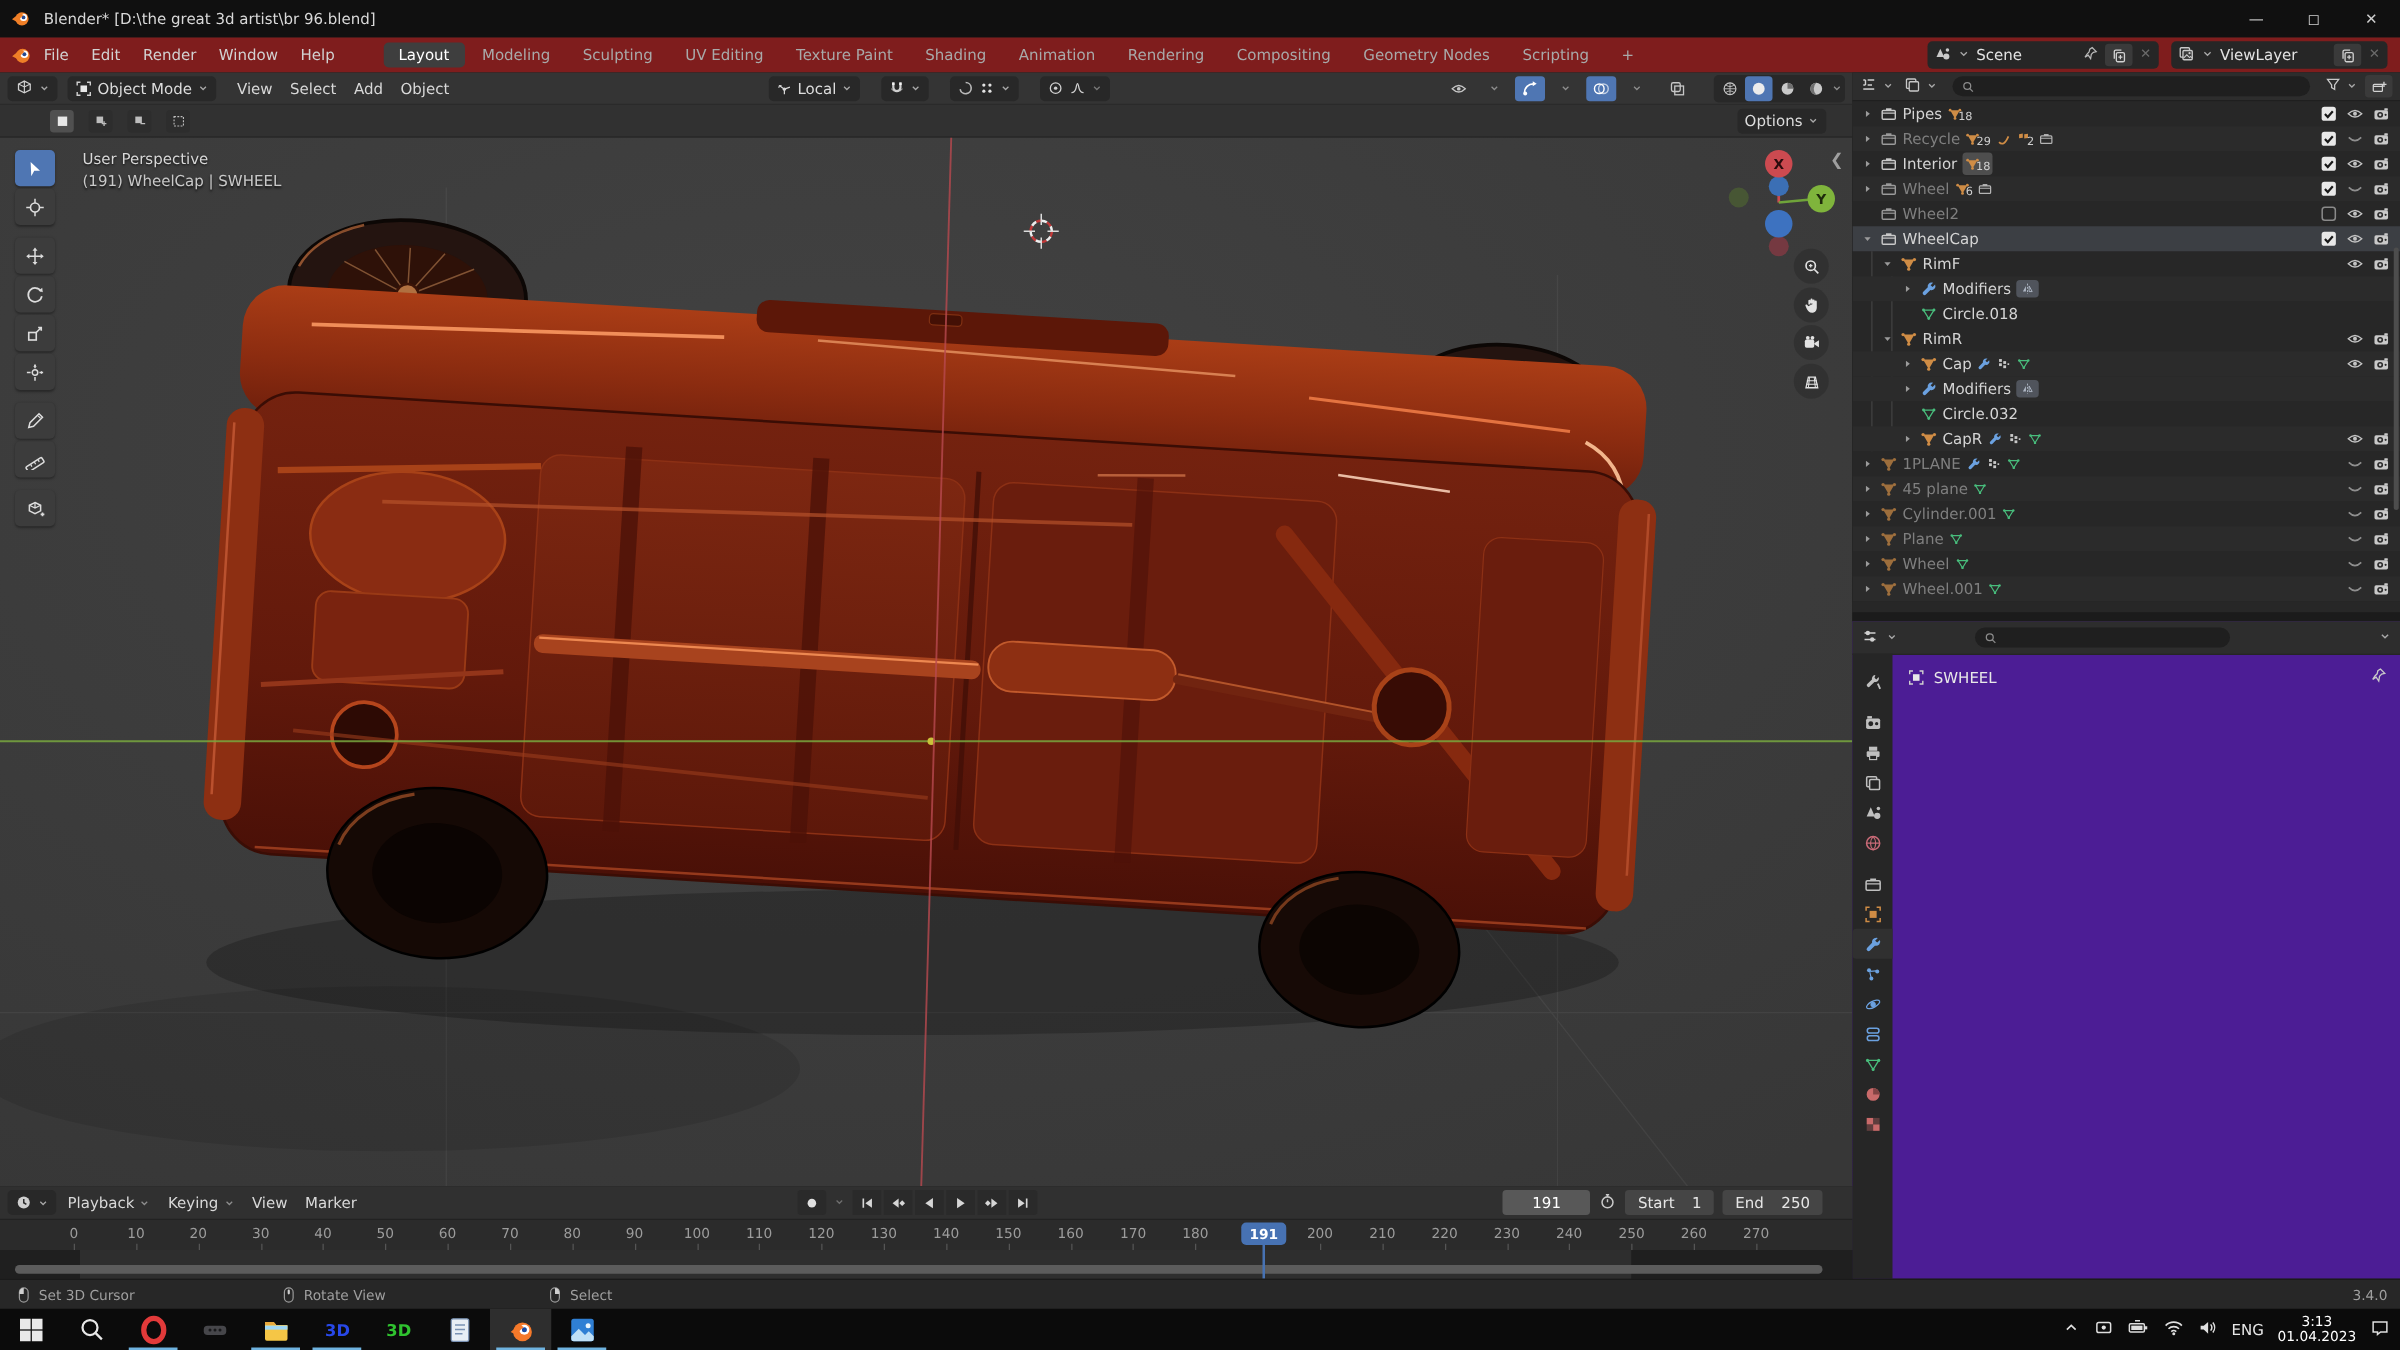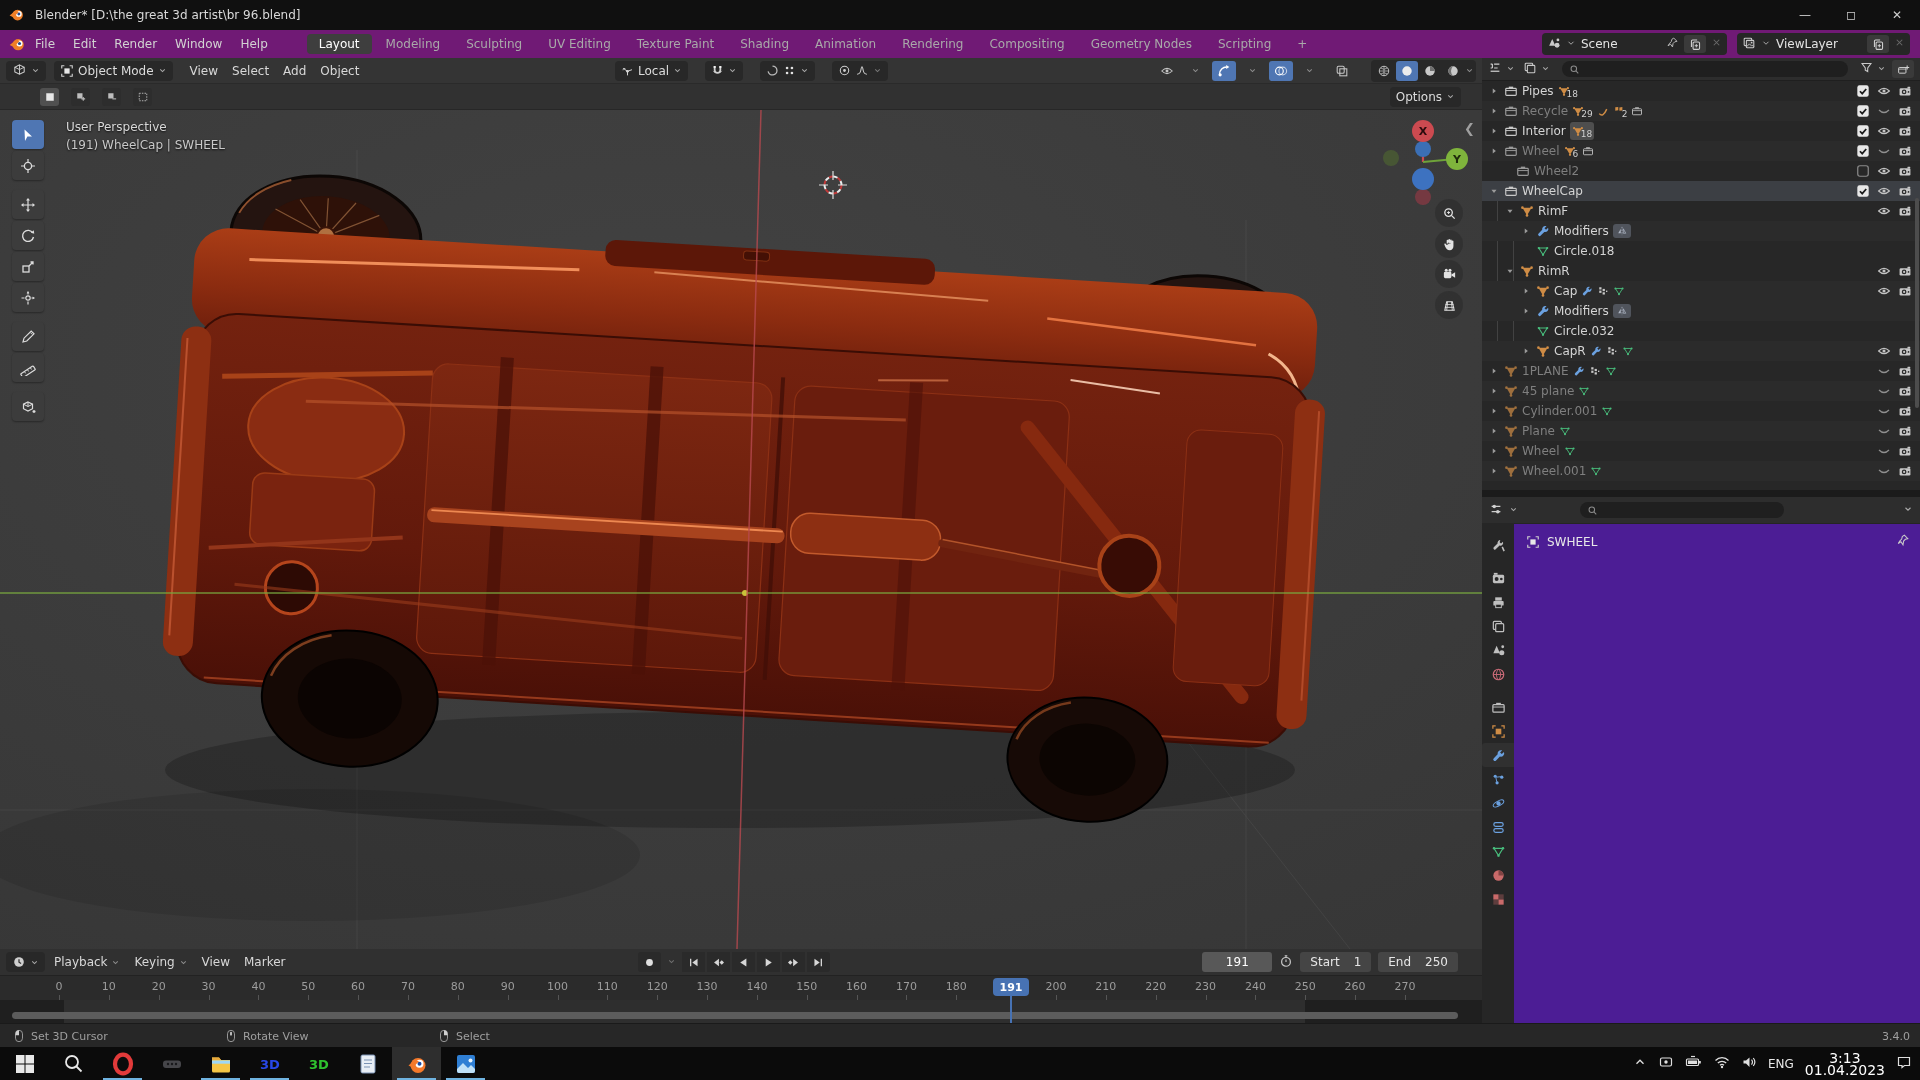--- a/index.html
+++ b/index.html
@@ -10,21 +10,21 @@
   .flex{display:flex;align-items:center;}
   .ic{display:inline-block;vertical-align:middle;flex:none;}
   .spacer{flex:1;}
 
   
   .titlebar{left:0;top:0;width:1920px;height:30px;background:#101010;display:flex;align-items:center;}
   .titlebar .title-text{margin-left:10px;color:#d9d9d9;font-size:12px;}
   .win-controls{margin-left:auto;display:flex;height:30px;}
   .win-btn{width:46px;height:30px;display:flex;align-items:center;justify-content:center;color:#cfcfcf;font-size:12px;}
   
-  .menubar{left:0;top:30px;width:1920px;height:28px;background:#701a75;display:flex;align-items:center;border-bottom:1px solid #151515;}
+  .menubar{left:0;top:30px;width:1920px;height:28px;background:#7f1d1d;display:flex;align-items:center;border-bottom:1px solid #151515;}
   .menu-item{padding:0 9px;color:#d2d2d2;height:22px;display:flex;align-items:center;border-radius:4px;}
   .ws-tabs{display:flex;gap:2px;margin-left:30px;}
   .ws-tab{padding:3px 12px;border-radius:4px;color:#a9a9a9;}
   .ws-tab.active{background:#3e3e3e;color:#fff;}
   .databox{display:flex;align-items:center;background:#262626;border-radius:4px;height:22px;padding:0 5px;gap:5px;margin-right:10px;}
   .databox .lbl{color:#e3e3e3;}
   .subbtn{background:#3a3a3a;border-radius:3px;width:22px;height:18px;display:flex;align-items:center;justify-content:center;}
   .dim{opacity:.4;}
 
   
@@ -102,21 +102,21 @@
   .statusbar{left:0;top:1023px;width:1920px;height:24px;background:#272727;border-top:1px solid #1a1a1a;}
   .st-item{position:absolute;top:0;height:24px;display:flex;align-items:center;gap:5px;color:#9f9f9f;font-size:11px;}
   .st-version{position:absolute;right:10px;top:0;height:24px;display:flex;align-items:center;color:#9f9f9f;font-size:11px;}
 
   
   .taskbar{left:0;top:1047px;width:1920px;height:33px;background:#0b0b0b;display:flex;}
   .tb-slot{width:49px;height:33px;display:flex;align-items:center;justify-content:center;position:relative;}
   .tb-slot.active{background:#2e2e2e;}
   .tb-underline{position:absolute;bottom:0;left:5px;right:5px;height:2px;background:#6fb3e0;}
   .tray{margin-left:auto;display:flex;align-items:center;gap:11px;padding-right:8px;color:#e8e8e8;}
-  .tray-clock{text-align:center;font-size:14px;line-height:12px;color:#fff;}
+  .tray-clock{text-align:center;font-size:11px;line-height:12px;color:#fff;}
 </style>
 </head>
 <body>
 
 <div id="root">
 
   <div class="titlebar abs">
     <span class="ic" style="margin-left:8px">
       <svg width="17" height="17" viewBox="0 0 16 16">
           <circle cx="9" cy="9.5" r="5" fill="#ef7f27"></circle>
@@ -822,21 +822,21 @@
               </svg></span>
             <span class="ic"><svg class="ic" style="width:14px;height:14px;color:#c9c9c9" viewBox="0 0 16 16">
                 <rect x="1.8" y="4.8" width="12.4" height="8.4" rx="1.5" fill="currentColor"></rect>
                 <circle cx="7" cy="9" r="2.7" fill="#2b2b2b"></circle>
                 <circle cx="7" cy="9" r="1.2" fill="currentColor"></circle>
                 <rect x="10.8" y="3" width="3.2" height="2" rx="0.5" fill="currentColor"></rect>
                 <circle cx="12" cy="9" r="1" fill="#2b2b2b"></circle>
               </svg></span>
           </span>
         </div>
-        <div class="ol-row dimrow" style="padding-left: 6px; margin-left: 12px;">
+        <div class="ol-row dimrow" style="padding-left: 6px;">
           <span class="ol-arrow"></span>
           <span class="olic "><svg class="ic" style="width:14px;height:14px;color:#c9c9c9" viewBox="0 0 16 16">
               <rect x="2" y="5" width="12" height="8" rx="1" fill="none" stroke="currentColor" stroke-width="1.3"></rect>
               <path d="M2 7.5h12" stroke="currentColor" stroke-width="1.1"></path>
               <rect x="5.5" y="3" width="5" height="2" fill="currentColor"></rect>
             </svg></span>
           <span class="ol-label">Wheel2</span>
           <span class="ol-toggles">
             <span class="ic"><svg class="ic" style="width:14px;height:14px;" viewBox="0 0 16 16">
                 <rect x="2" y="2" width="12" height="12" rx="2.5" fill="none" stroke="#8a8a8a" stroke-width="1.4"></rect>

